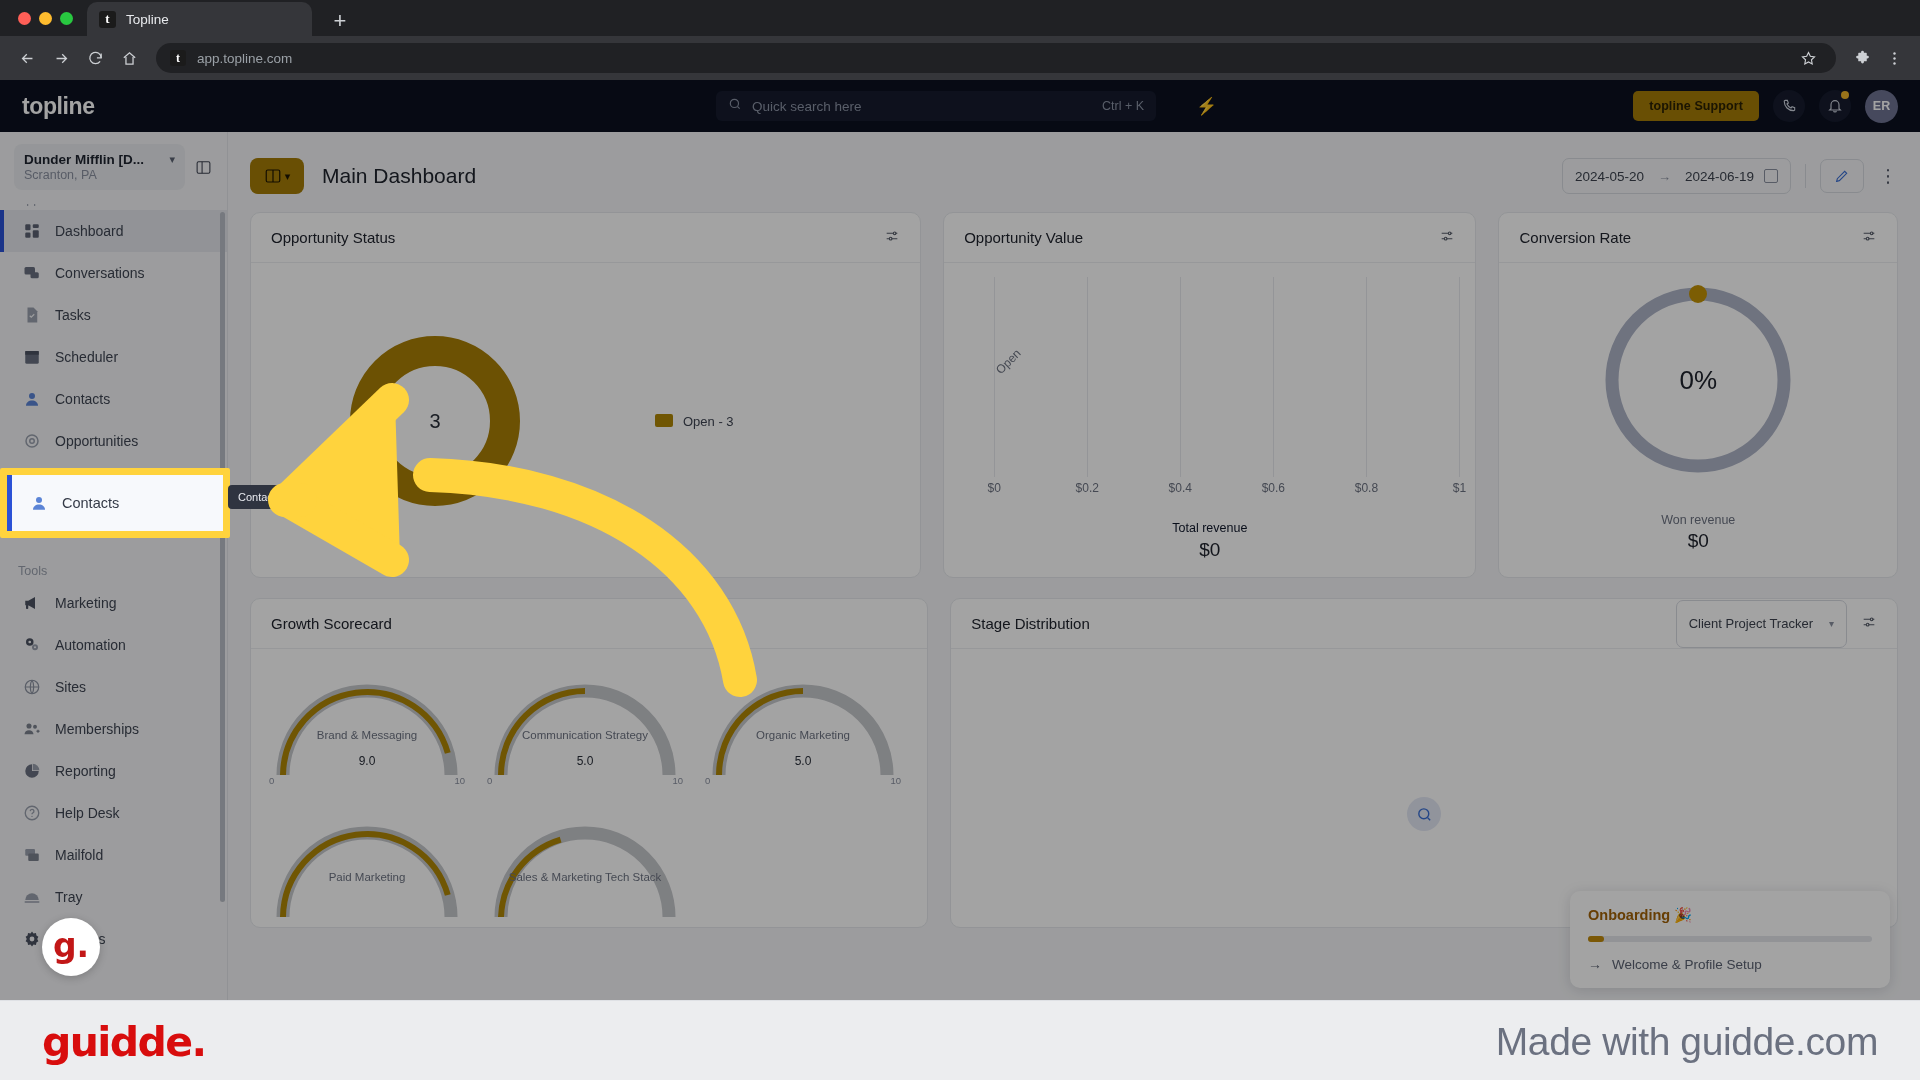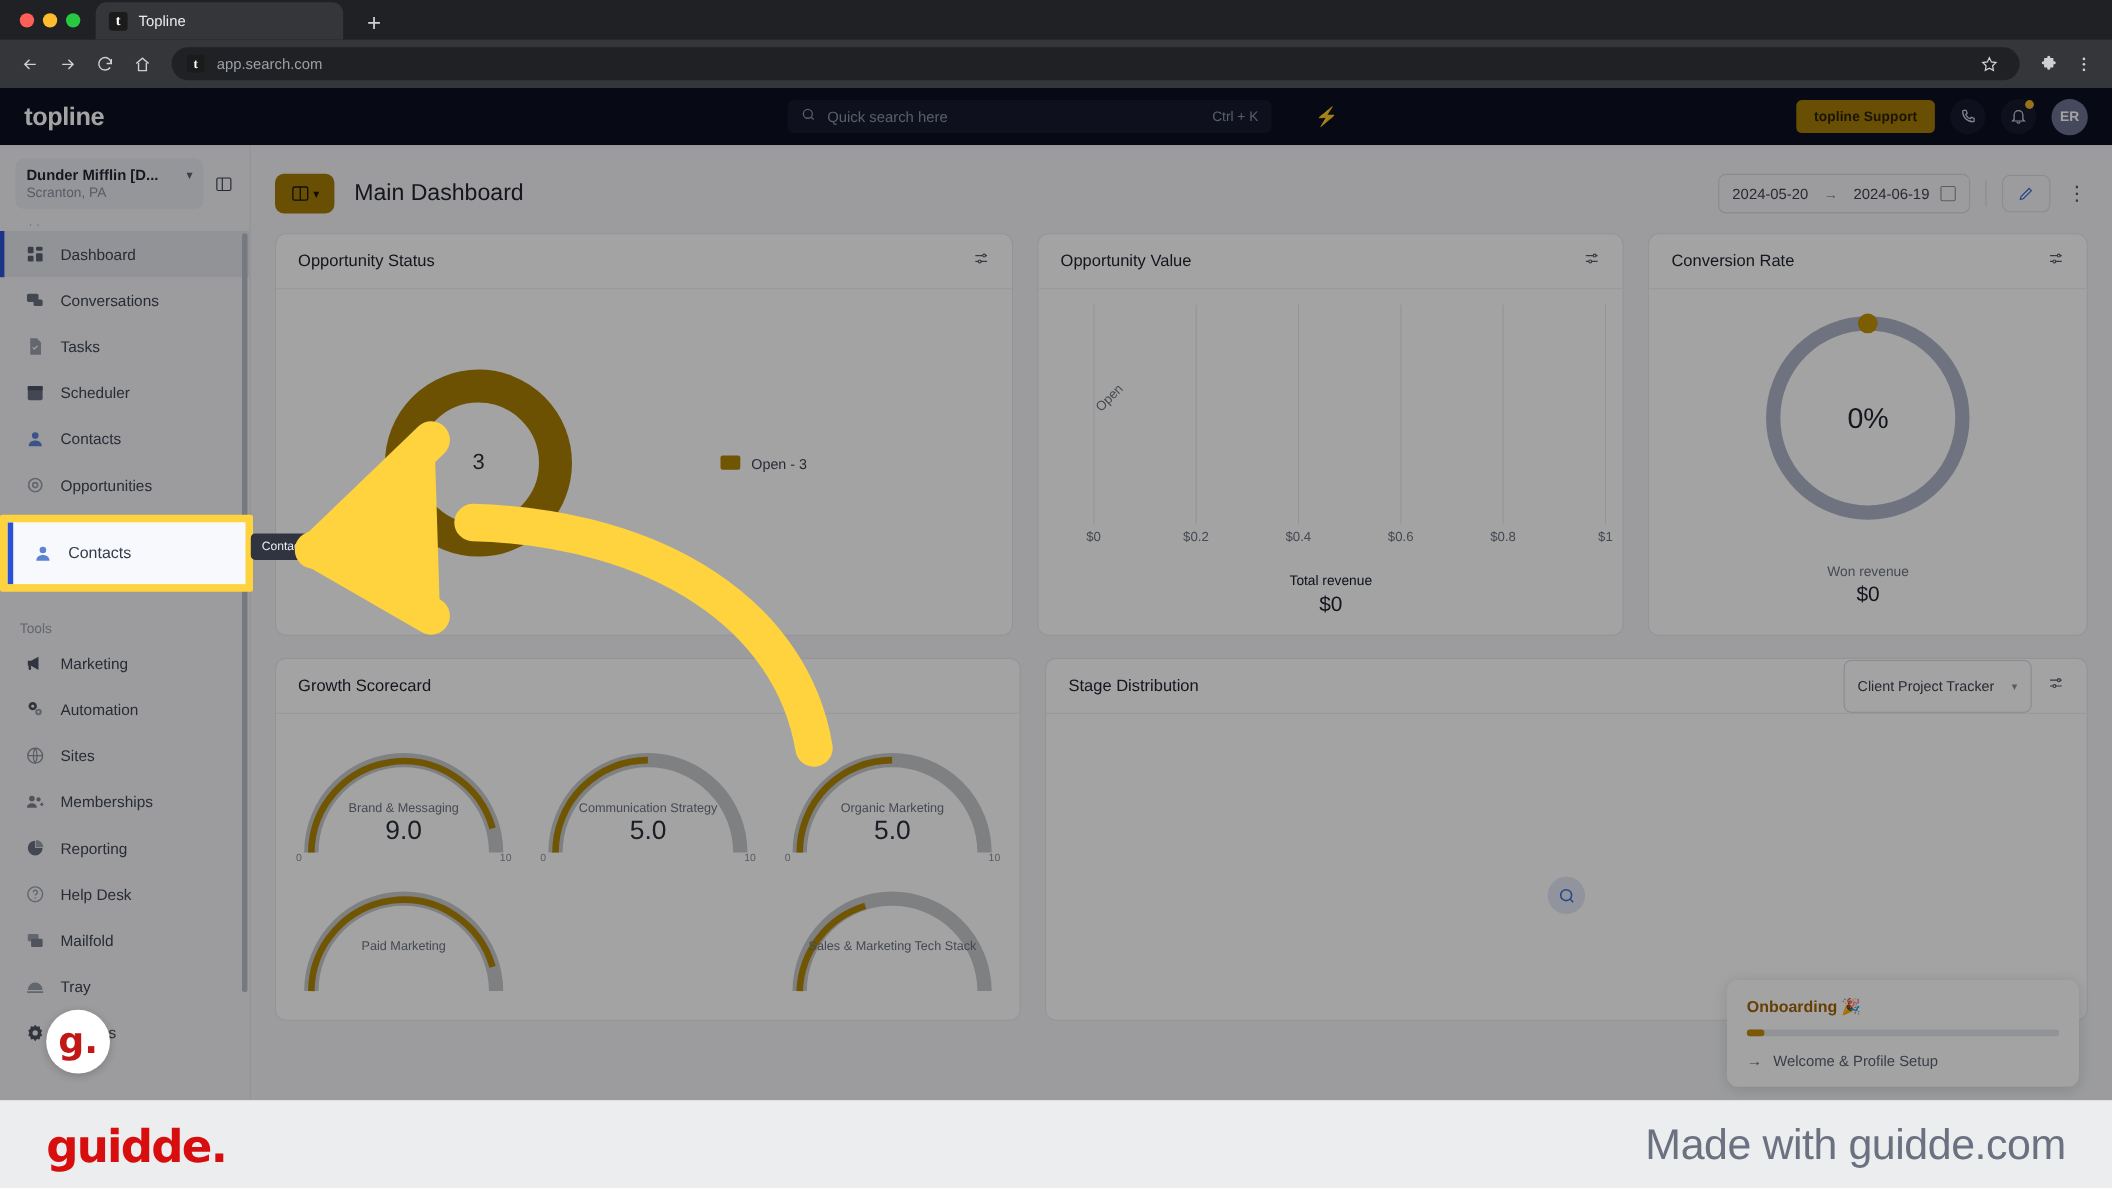--- a/index.html
+++ b/index.html
@@ -200,26 +200,26 @@
   .ring-center {
     position: absolute; inset: 0; display: flex; align-items: center; justify-content: center;
     font-size: 26px; color: #20242e;
   }
   .won-label { font-size: 12.5px; color: #6d7382; margin-top: 34px; }
   .won-value { font-size: 19px; color: #20242e; margin-top: 3px; }
 
   .row2 { display: flex; gap: 22px; margin-top: 20px; }
   .card-growth { width: 680px; height: 330px; }
   .card-stage { width: 950px; height: 330px; }
-  .scorecard-body { padding: 22px 10px 0 10px; display: flex; flex-wrap: wrap; justify-content: space-between; gap: 0 6px; }
+  .scorecard-body { padding: 22px 10px 0 10px; display: flex; flex-wrap: wrap; justify-content: flex-start; gap: 16px 6px; }
   .gauge-item { width: 212px; position: relative; }
   .gauge-svg-wrap { position: relative; width: 212px; height: 112px; }
   .gauge-caption { position: absolute; left: 0; right: 0; top: 58px; text-align: center; }
   .gauge-name { font-size: 11.5px; color: #6d7382; }
-  .gauge-val { font-size: 24px; color: #2a2f3a; margin-top: 1px; }
+  .gauge-val { font-size: 12px; color: #2a2f3a; margin-top: 13px; }
   .gauge-min { position: absolute; left: 8px; bottom: -3px; font-size: 9.5px; color: #8a90a0; }
   .gauge-max { position: absolute; right: 8px; bottom: -3px; font-size: 9.5px; color: #8a90a0; }
 
   .stage-select {
     border: 1px solid #d6d9e0; border-radius: 7px; height: 48px; display: flex;
     align-items: center; gap: 16px; padding: 0 12px; background: #fff;
   }
   .stage-select .txt { font-size: 13px; color: #3d434f; }
   .stage-select .chev { color: #8a90a0; font-size: 10px; }
   .stage-body { height: 279px; position: relative; }
@@ -316,21 +316,21 @@
         </svg>
     </div>
     <div class="nav-btn">
       <svg viewBox="0 0 24 24">
           <path d="M4 11l8-7 8 7"></path>
           <path d="M7 10v10h10V10"></path>
         </svg>
     </div>
     <div class="omnibox">
       <span class="omni-favicon">t</span>
-      <span class="omni-url">app.search.com</span>
+      <span class="omni-url">app.topline.com</span>
       <span style="margin-left:auto" class="tb-icon">
         <svg viewBox="0 0 24 24" fill="none" stroke="#cdd0d4" stroke-width="1.6">
             <path d="M12 3.5l2.6 5.4 5.9.8-4.3 4.1 1 5.9-5.2-2.8-5.2 2.8 1-5.9L3.5 9.7l5.9-.8z"></path>
           </svg>
       </span>
     </div>
     <div class="tb-icon">
       <svg viewBox="0 0 24 24" fill="#cdd0d4">
           <path d="M10 3a2 2 0 0 1 4 0v1h3a1 1 0 0 1 1 1v3h1a2 2 0 0 1 0 4h-1v3a1 1 0 0 1-1 1h-3v1a2 2 0 0 1-4 0v-1H7a1 1 0 0 1-1-1v-3H5a2 2 0 0 1 0-4h1V5a1 1 0 0 1 1-1h3z"></path>
         </svg>

